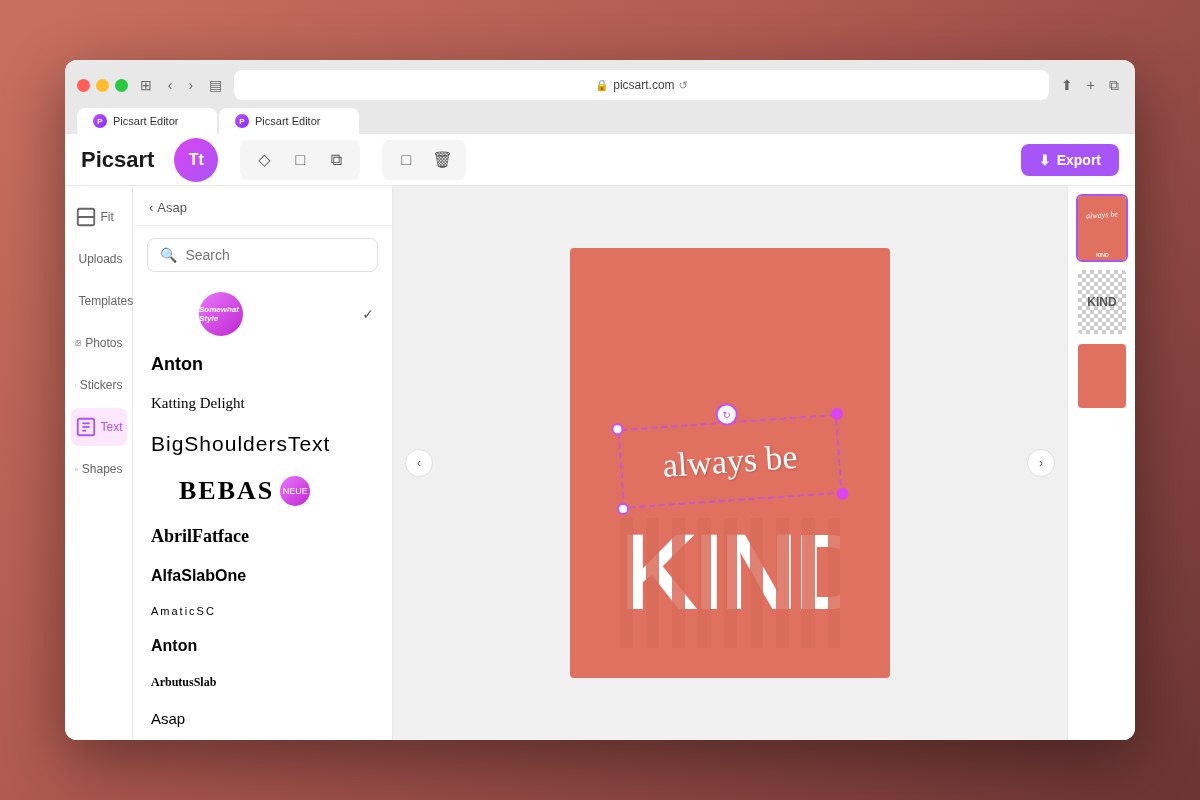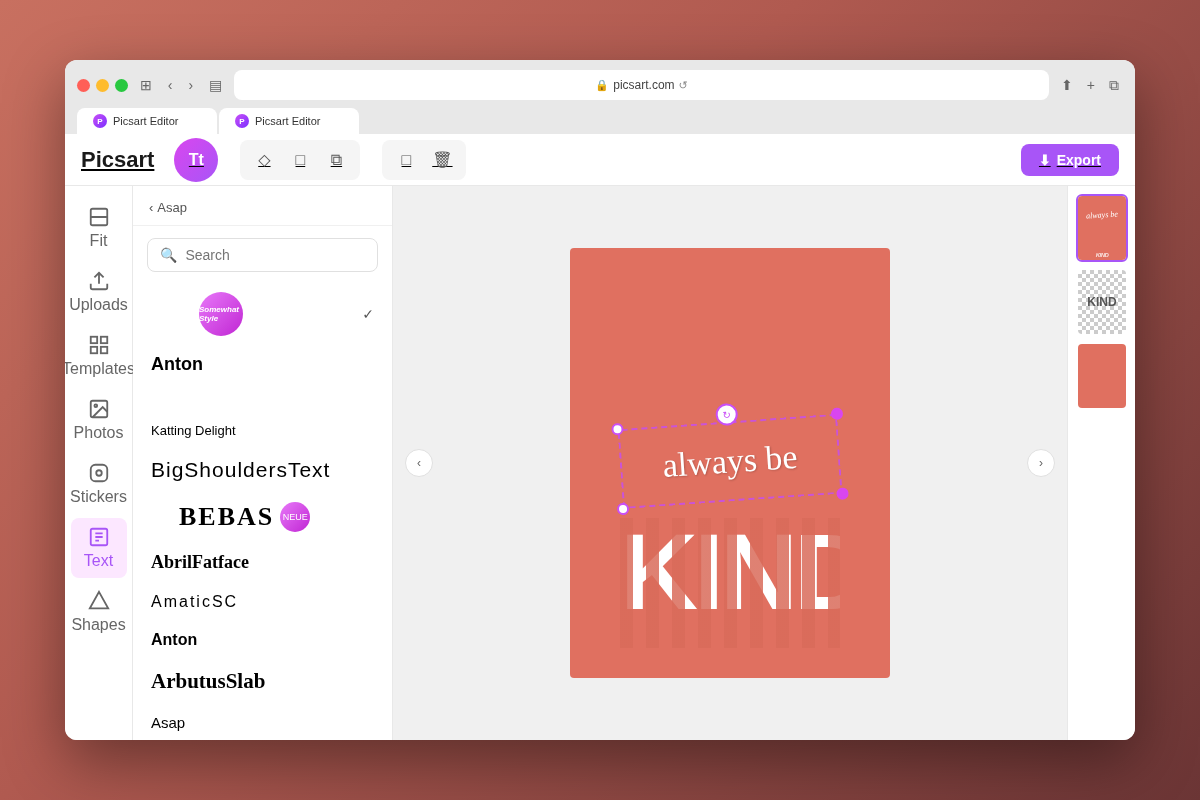--- a/index.html
+++ b/index.html
@@ -117,21 +117,20 @@
 
     .top-bar {
       height: 52px;
       background: white;
       border-bottom: 1px solid #e8e8e8;
       display: flex;
       align-items: center;
       padding: 7px 16px;
       gap: 12px;
       flex-shrink: 0;
-      text-decoration: underline;
     }
 
     .logo {
       font-size: 22px;
       font-weight: 700;
       color: #1a1a1a;
       margin-right: 8px;
     }
 
     .top-bar-center {
@@ -220,27 +219,27 @@
       flex-direction: column;
       align-items: center;
       padding: 12px 0;
       gap: 4px;
       flex-shrink: 0;
     }
 
     .sidebar-item {
       width: 56px;
       display: flex;
-      flex-direction: column;
+      flex-direction: row;
       align-items: center;
       gap: 4px;
       padding: 8px 4px;
       border-radius: 8px;
       cursor: pointer;
-      font-size: 16px;
+      font-size: 12px;
       color: #666;
     }
     .sidebar-item.active {
       background: #fce7ff;
       color: #a855f7;
     }
     .sidebar-item svg { width: 22px; height: 22px; }
 
     
     .font-panel {
@@ -450,29 +449,29 @@
       justify-content: center;
     }
 
     .thumb-solid {
       width: 100%;
       height: 100%;
       background: #e07060;
     }
 
     
-    .fn-katting { font-family: Liberation Sans, sans-serif; font-size: 13px; margin-top: 28px; }
+    .fn-katting { font-family: Liberation Serif, serif; font-size: 15px; }
     .fn-anton { font-family: 'Arial Black', sans-serif; font-size: 18px; font-weight: 900; }
     .fn-bigshoulders { font-family: 'Arial', sans-serif; font-size: 21px; font-weight: 500; letter-spacing: 1px; }
     .fn-bebas { font-family: Liberation Serif, serif; font-size: 26px; font-weight: 900; letter-spacing: 2px; text-transform: uppercase; margin-left: 28px; }
     .fn-abril { font-family: 'Georgia', serif; font-size: 18px; font-weight: 700; text-align: center; }
     .fn-alfa { font-family: 'Arial Black', sans-serif; font-size: 16px; font-weight: 900; }
-    .fn-amatic { font-family: 'Arial', sans-serif; font-size: 16px; font-weight: 300; letter-spacing: 2px; }
+    .fn-amatic { font-family: 'Arial', sans-serif; font-size: 11px; font-weight: 300; letter-spacing: 2px; }
     .fn-anton2 { font-family: 'Arial Black', sans-serif; font-size: 16px; font-weight: 900; }
-    .fn-arbutus { font-family: 'Georgia', serif; font-size: 21px; font-weight: 600; }
+    .fn-arbutus { font-family: 'Georgia', serif; font-size: 12px; font-weight: 600; }
     .fn-asap { font-family: 'Arial', sans-serif; font-size: 15px; }
 
     .bebas-badge {
       display: inline-block;
       background: linear-gradient(135deg, #e879f9, #c026d3);
       color: white;
       border-radius: 50%;
       width: 30px;
       height: 30px;
       font-size: 9px;
@@ -644,20 +643,23 @@
 
           <div class="font-item">
             <span class="fn-bebas">BEBAS</span>
             <span class="bebas-badge">NEUE</span>
           </div>
 
           <div class="font-item">
             <span class="fn-abril">AbrilFatface</span>
           </div>
 
+          <div class="font-item">
+            <span class="fn-alfa">AlfaSlabOne</span>
+          </div>
 
           <div class="font-item">
             <span class="fn-amatic">AmaticSC</span>
           </div>
 
           <div class="font-item">
             <span class="fn-anton2">Anton</span>
           </div>
 
           <div class="font-item">

